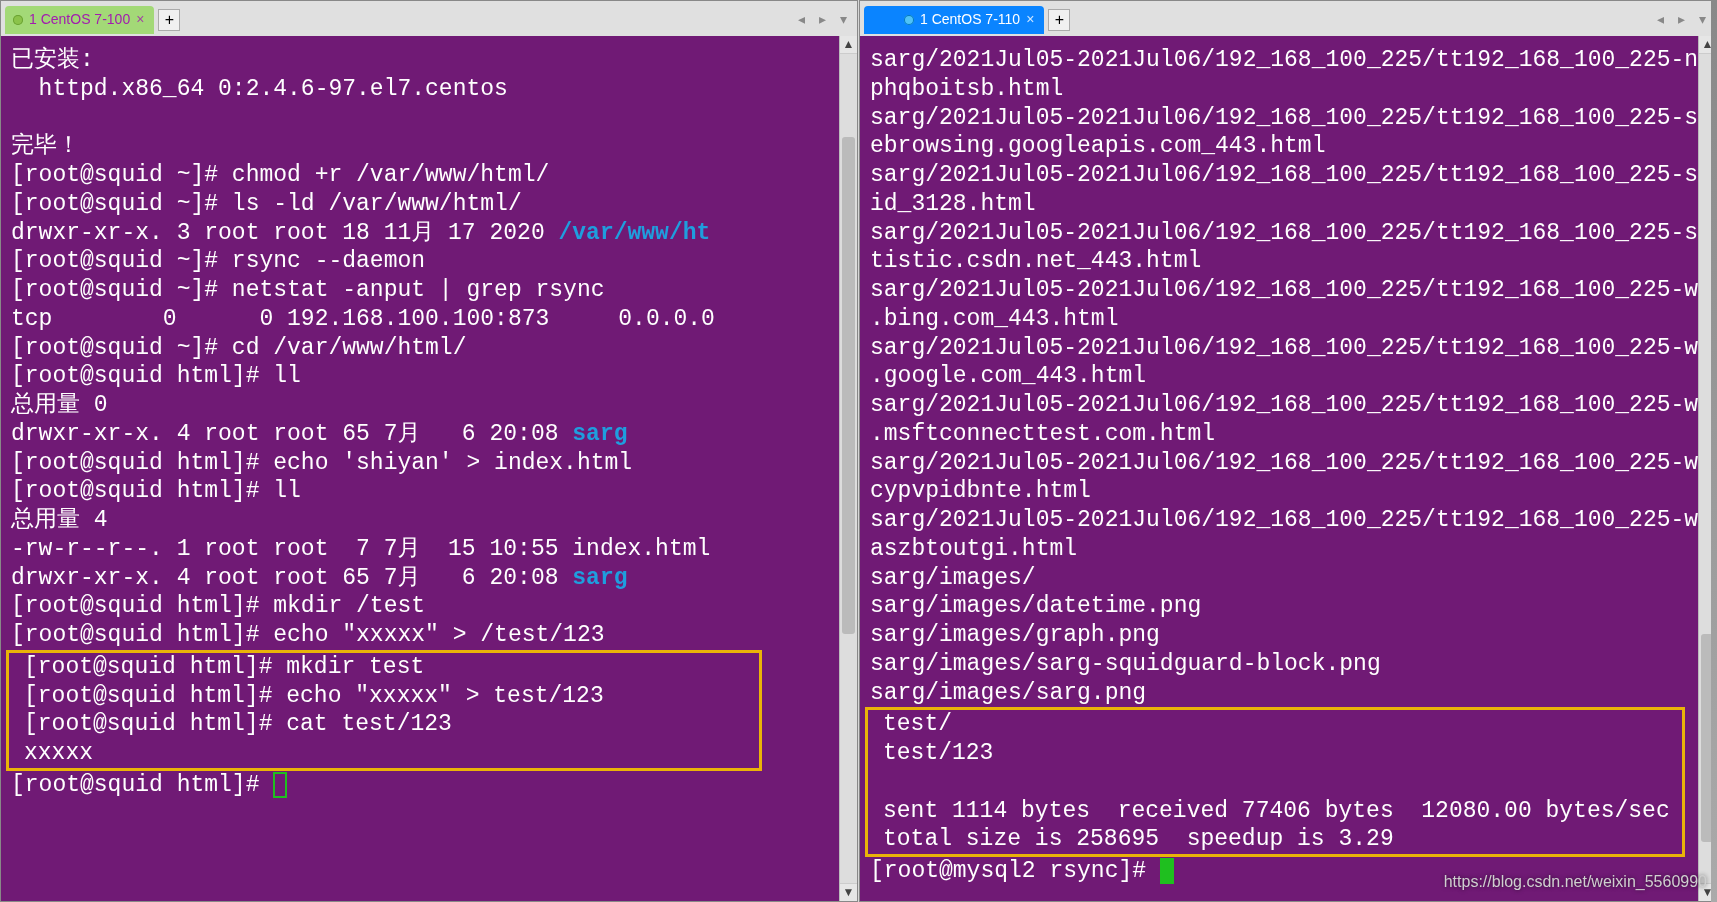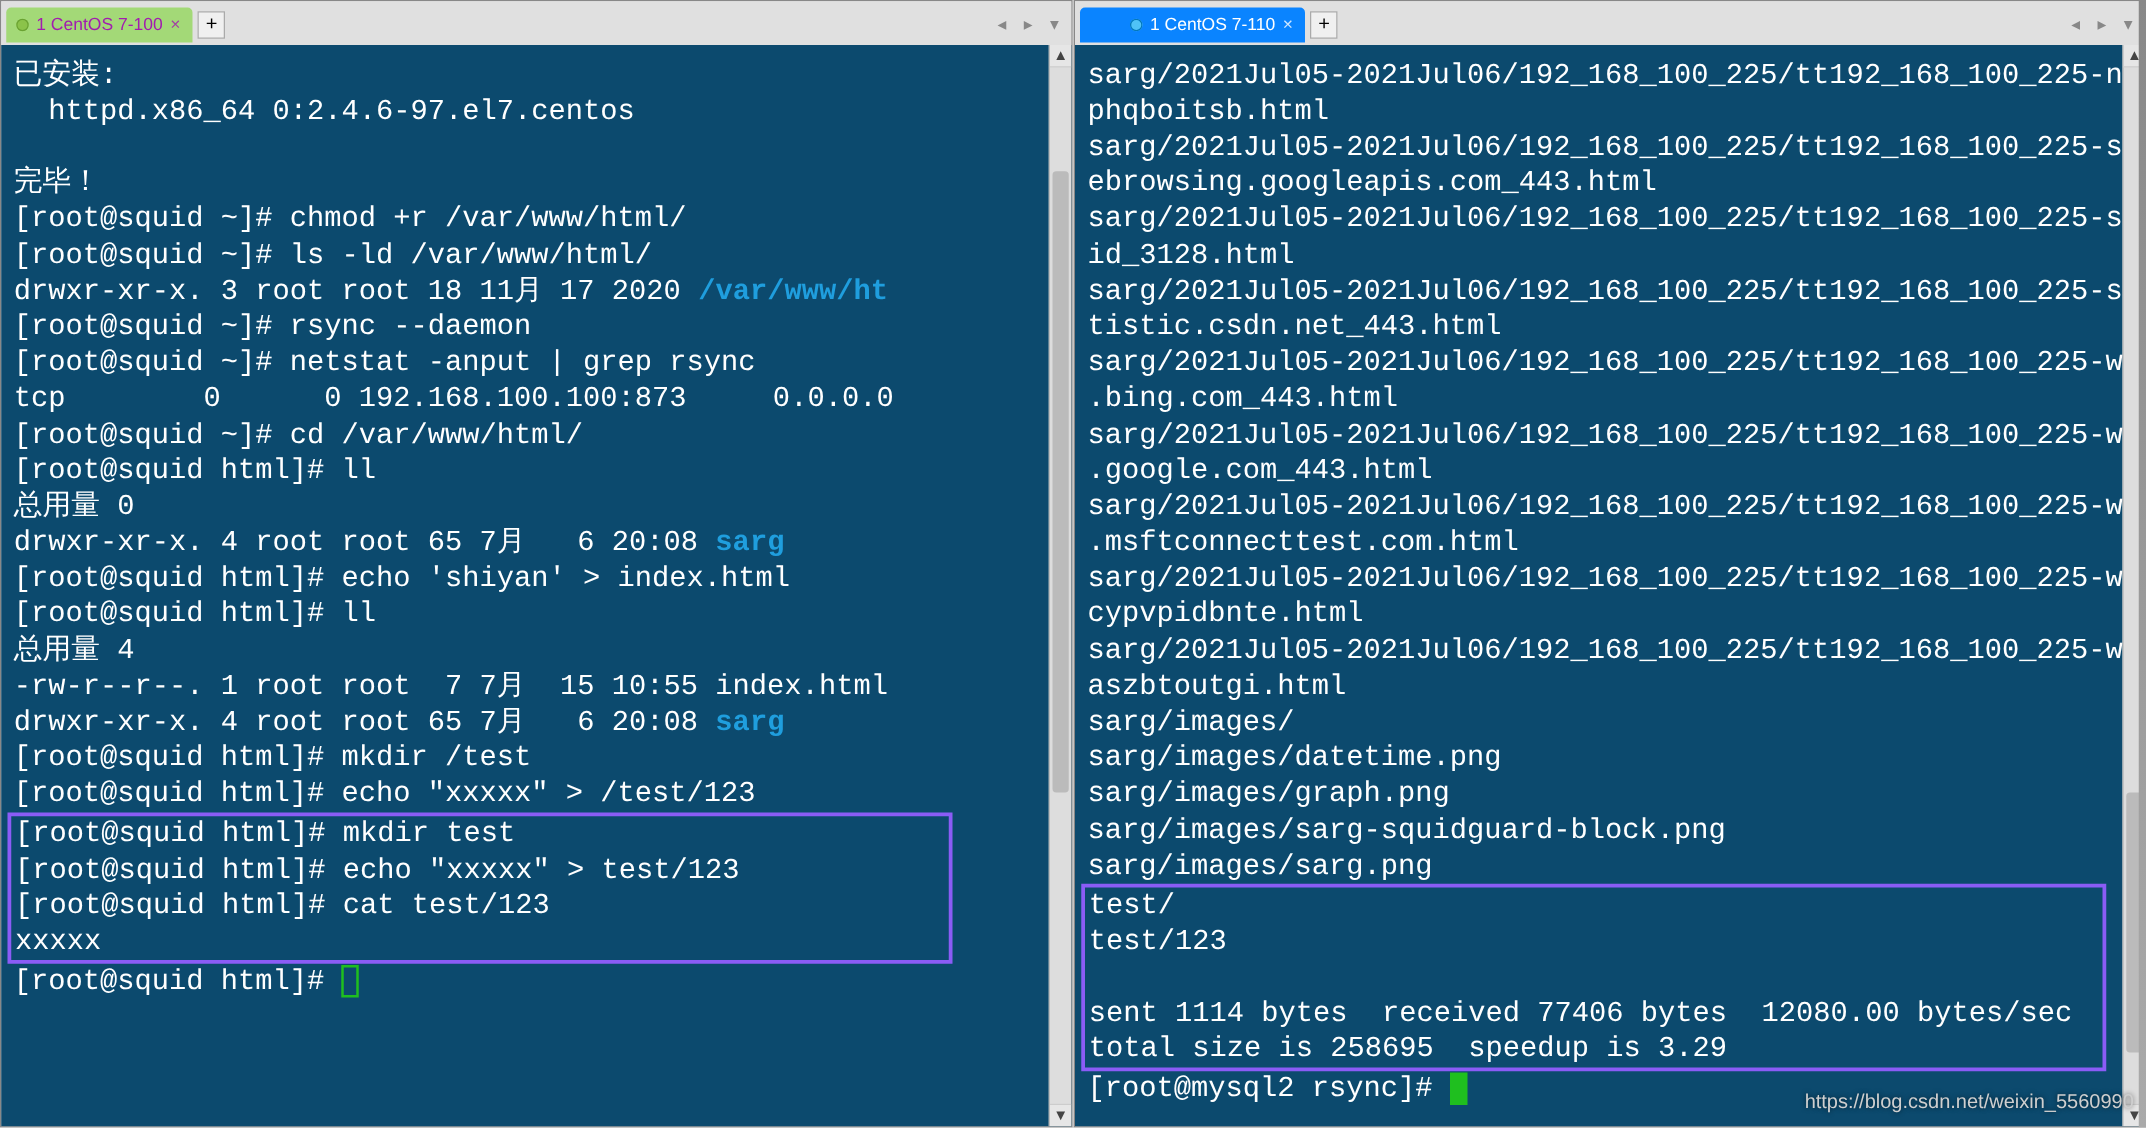--- a/index.html
+++ b/index.html
@@ -62,38 +62,38 @@
     cursor: pointer;
   }
   .tab-nav {
     display: flex; gap: 2px; margin-left: auto; align-items: center;
     color: #888; font-size: 14px; font-family: Arial, sans-serif;
   }
   .tab-nav span { padding: 2px 6px; cursor: pointer; }
 
   
   .terminal {
-    background: #0c4a6e;
+    background: #701a75;
     color: #fff;
     flex: 1;
     padding: 10px 10px 10px 10px;
     overflow: hidden;
     position: relative;
     font-weight: 500;
   }
   .terminal pre {
     font-family: "Consolas", "Monaco", "Courier New", monospace;
     white-space: pre;
     margin: 0;
   }
   .line { display: block; min-height: 1.25em; }
   .cyan { color: #1f9ede; font-weight: bold; }
   .highlight-box {
-    border: 3px solid #8b5cf6;
-    padding: 0 3px;
+    border: 3px solid #eab308;
+    padding: 0 15px;
     margin-left: -5px;
     display: inline-block;
   }
   .highlight-box .line { display: block; }
   .left .highlight-box  { width: 756px; }
   .right .highlight-box { width: 820px; }
 
   .cursor-block {
     display: inline-block;
     width: 14px; height: 26px;

